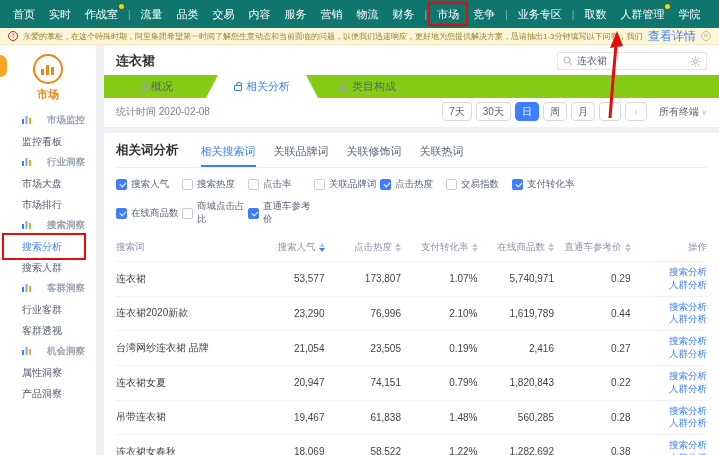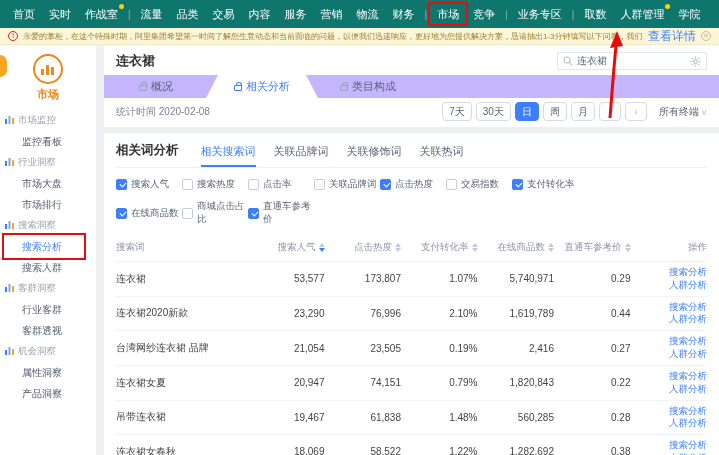--- a/index.html
+++ b/index.html
@@ -21,33 +21,33 @@
   .notice-close { flex:none; width:10px; height:10px; border-radius:50%; border:1px solid #c9bd92; color:#c9bd92; font-size:7px; line-height:8px; text-align:center; cursor:pointer; }
 
   
   .layout { display:flex; height:410px; }
   .sidebar { width:96px; background:#fff; flex:none; position:relative; height:100%; }
   .side-tag { position:absolute; left:0; top:10px; width:7px; height:22px; background:#f5a623; border-radius:0 11px 11px 0; }
   .side-logo { text-align:center; padding-top:9px; }
   .logo-circle { width:30px; height:30px; border-radius:50%; border:2px solid #f08519; margin:0 auto; display:flex; align-items:center; justify-content:center; }
   .logo-label { color:#f08519; font-size:11px; margin-top:3px; font-weight:bold; }
   .side-menu { margin-top:8px; }
-  .group-header { height:21px; display:flex; align-items:center; gap:4px; padding-left:5px; color:#9aa3b0; font-size:9.5px; }
+  .group-header { height:21px; display:flex; align-items:center; gap:16px; padding-left:22px; color:#9aa3b0; font-size:9.5px;font-weight:bold; }
   .side-item { height:21px; line-height:21px; padding-left:22px; font-size:10px; color:#515a6b; cursor:pointer; position:relative; }
   .side-item.active { color:#3d7eff; }
   .side-item.hl::after { content:''; position:absolute; left:2px; right:10px; top:-3px; bottom:-3px; border:2px solid #e60c0c; }
 
   
   .main { flex:1; margin-left:8px; display:flex; flex-direction:column; }
   .header-card { background:#fff; }
   .header-top { display:flex; align-items:center; justify-content:space-between; padding:7px 12px 5px; }
   .page-title { font-size:13px; font-weight:bold; color:#333; }
   .searchbox { width:150px; height:18px; border:1px solid #e1e5ec; border-radius:2px; display:flex; align-items:center; padding:0 5px; gap:4px; background:#fff; }
   .searchbox input { border:none; outline:none; flex:1; font-size:10px; color:#5a6475; width:60px; font-family:inherit; background:transparent; }
-  .tabstrip { background:#c4b5fd; display:flex; height:23px; padding-left:2px; }
+  .tabstrip { background:#84cc16; display:flex; height:23px; padding-left:2px; }
   .tab { width:100px; display:flex; align-items:center; justify-content:center; gap:4px; font-size:11px; color:#5a6475; cursor:pointer; }
   .tab.active { background:#fff; color:#3d7eff; clip-path:polygon(0 100%,12px 0,calc(100% - 12px) 0,100% 100%); width:112px; }
   .lock { width:8px; height:6px; border:1px solid #9aa3b0; border-radius:1px; position:relative; margin-top:3px; }
   .lock::before { content:''; position:absolute; top:-4px; left:1px; width:4px; height:3px; border:1px solid #9aa3b0; border-bottom:none; border-radius:3px 3px 0 0; }
   .tab.active .lock, .tab.active .lock::before { border-color:#3d7eff; }
 
   .toolbar { background:#fff; display:flex; align-items:center; justify-content:space-between; padding:4px 12px 6px; }
   .stat-time { font-size:10px; color:#7a8294; }
   .toolbar-right { display:flex; align-items:center; gap:4px; }
   .tbtn { height:19px; min-width:22px; padding:0 6px; border:1px solid #d5dae3; border-radius:4px; background:#fff; color:#5a6475; font-size:10px; font-family:inherit; cursor:pointer; }

